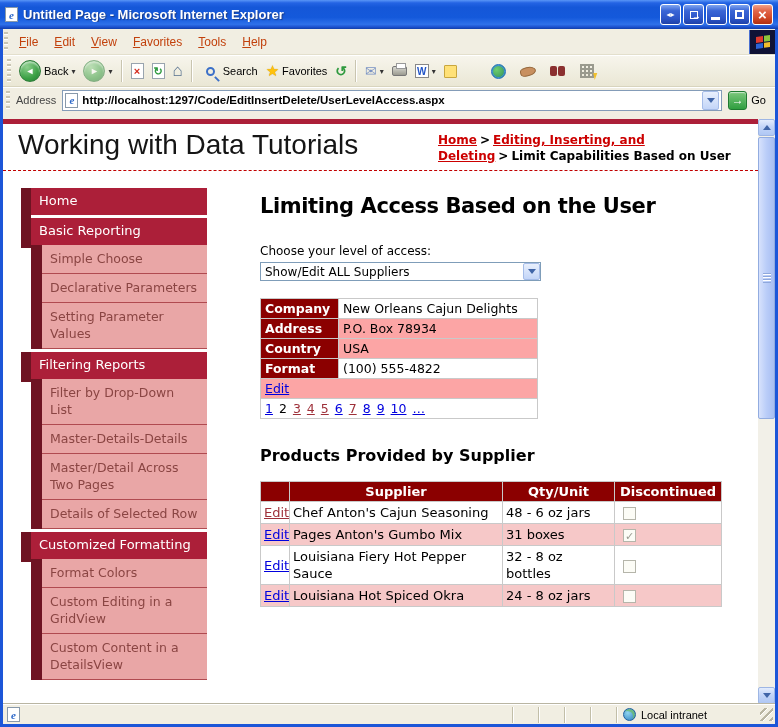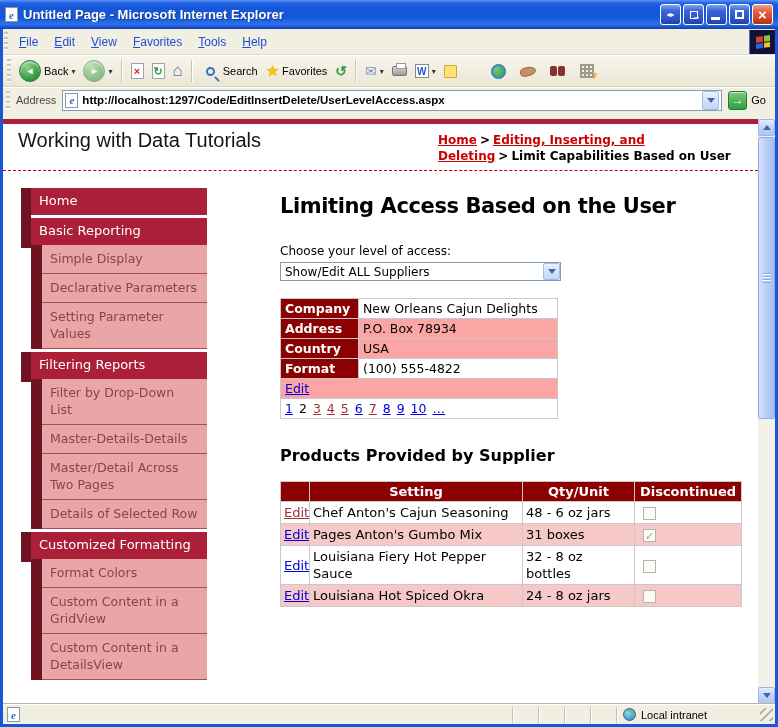--- a/index.html
+++ b/index.html
@@ -29,21 +29,21 @@
   .wbtn .bar{position:absolute;left:4px;bottom:4px;width:9px;height:3px;background:#fff;}
   .wbtn .box{width:9px;height:9px;border:2px solid #fff;}
   .wbtn .mini-sq{width:8px;height:8px;border:1px solid #fff;}
   .wbtn .pop-arrow{position:absolute;right:2px;bottom:3px;font-size:9px;line-height:1;}
 
   
   .menubar{position:absolute;top:29px;left:3px;right:3px;height:26px;background:#F1EEE2;display:flex;
     align-items:center;border-bottom:1px solid #E3DFCC;}
   .grip{width:4px;align-self:stretch;margin:3px 3px 3px 1px;
     background:repeating-linear-gradient(180deg,#C9C5B2 0 2px,#FFFFFF 2px 3px,transparent 3px 5px);}
-  .menu-item{padding:5px 8px;font-size:12px;color:#1d4ed8;cursor:default;}
+  .menu-item{padding:5px 8px;font-size:12px;color:#c2410c;cursor:default;}
   .menu-item::first-letter{text-decoration:underline;}
   .win-logo{margin-left:auto;width:26px;height:24px;background:#101236;border-left:1px solid #4A6FD0;
     display:flex;align-items:center;justify-content:center;}
   .flag{width:14px;height:12px;display:grid;grid-template-columns:1fr 1fr;grid-template-rows:1fr 1fr;gap:1px;transform:skewY(-8deg);}
   .flag i{display:block;}
   .f1{background:#E03A2F;}.f2{background:#8CC43C;}.f3{background:#2C63D6;}.f4{background:#F2BC2C;}
 
   
   .toolbar{position:absolute;top:55px;left:3px;right:3px;height:32px;display:flex;align-items:center;gap:2px;
     padding:0 3px;background:linear-gradient(180deg,#F7F5EC,#EAE7D5);border-top:1px solid #fff;border-bottom:1px solid #D8D4BE;}
@@ -95,40 +95,40 @@
   .go-btn{width:19px;height:19px;border-radius:3px;border:1px solid #1F7A30;color:#fff;font-weight:bold;font-size:12px;
     display:flex;align-items:center;justify-content:center;
     background:linear-gradient(180deg,#7CC87C,#2F9E3F);box-shadow:inset 0 1px 1px rgba(255,255,255,.6);}
   .chrome-gap{position:absolute;top:112px;left:3px;right:3px;height:7px;background:#F1EEE2;}
 
   
   .page{position:absolute;top:119px;left:3px;right:3px;bottom:23px;background:#fff;overflow:hidden;}
   .red-top{height:5px;background:#AC1F39;margin-right:17px;}
   .page-inner{margin-right:17px;height:calc(100% - 5px);overflow:hidden;font-family:"DejaVu Sans",sans-serif;}
   .site-header{position:relative;height:47px;border-bottom:1px dashed #C00000;}
-  .site-title{position:absolute;left:15px;top:5px;font-family:"Liberation Sans",sans-serif;font-size:20px;color:#151515;}
+  .site-title{position:absolute;left:15px;top:5px;font-family:"Liberation Sans",sans-serif;font-size:28px;color:#151515;}
   .breadcrumb{position:absolute;right:8px;top:8px;width:312px;font-size:12px;font-weight:bold;line-height:16px;color:#000;}
   .crumb-link{color:#CC0000;text-decoration:underline;cursor:pointer;}
   .crumb-sep{margin:0 3px;}
   .page-cols{display:flex;align-items:flex-start;padding-top:17px;height:calc(100% - 65px);overflow:hidden;}
 
   
   .sidebar{width:186px;margin-left:18px;flex:none;font-size:13px;}
   .nav-sec{margin-bottom:3px;}
   .l1{display:flex;cursor:pointer;}
   .l1-tab{width:10px;background:#6E1322;position:relative;flex:none;}
   .l1-tab::after{content:"";position:absolute;top:100%;left:0;width:10px;height:3px;background:#6E1322;}
   .l1-label{flex:1;background:#AC1F39;color:#fff;padding:5px 8px 6px;line-height:16px;}
   .l2{display:flex;margin-left:10px;cursor:pointer;}
   .l2-tab{width:11px;background:#6E1322;flex:none;}
   .l2-label{flex:1;background:#E9A6A6;color:#8A4543;padding:5px 8px 6px;font-size:12.5px;line-height:17px;
     border-bottom:1px solid #B04A50;}
 
   
-  .main{margin-left:73px;width:464px;color:#000;}
+  .main{margin-left:53px;width:464px;color:#000;}
   .main-h1{font-size:21px;font-weight:bold;margin:6px 0 0;letter-spacing:-0.4px;}
   .access-label{font-size:12px;margin-top:26px;}
   .xp-select{margin-top:4px;width:281px;height:19px;border:1px solid #7F9DB9;background:#fff;display:flex;
     align-items:center;font-size:12px;cursor:default;}
   .xp-select-text{flex:1;padding:0 4px;white-space:nowrap;overflow:hidden;}
   .xp-select-btn{width:17px;height:17px;background:linear-gradient(180deg,#E9F0FD,#C3D5F8);border:1px solid #A5BCE8;
     border-radius:2px;display:flex;align-items:center;justify-content:center;}
   .h2x{font-size:16px;font-weight:bold;margin:27px 0 0;}
   .lnk{color:#0000DE;text-decoration:underline;cursor:pointer;}
   .lnk.visited{color:#9E3039;}
@@ -332,21 +332,21 @@
               <span class="l1-label">Home</span>
             </div>
           </div>
           <div class="nav-sec">
             <div class="l1">
               <span class="l1-tab"></span>
               <span class="l1-label">Basic Reporting</span>
             </div>
             <div class="l2">
                 <span class="l2-tab"></span>
-                <span class="l2-label">Simple Display</span>
+                <span class="l2-label">Simple Choose</span>
               </div>
             <div class="l2">
                 <span class="l2-tab"></span>
                 <span class="l2-label">Declarative Parameters</span>
               </div>
             <div class="l2">
                 <span class="l2-tab"></span>
                 <span class="l2-label">Setting Parameter Values</span>
               </div>
           </div>
@@ -376,21 +376,21 @@
             <div class="l1">
               <span class="l1-tab"></span>
               <span class="l1-label">Customized Formatting</span>
             </div>
             <div class="l2">
                 <span class="l2-tab"></span>
                 <span class="l2-label">Format Colors</span>
               </div>
             <div class="l2">
                 <span class="l2-tab"></span>
-                <span class="l2-label">Custom Content in a GridView</span>
+                <span class="l2-label">Custom Editing in a GridView</span>
               </div>
             <div class="l2">
                 <span class="l2-tab"></span>
                 <span class="l2-label">Custom Content in a DetailsView</span>
               </div>
           </div>
         </div>
 
         <div class="main">
           <div class="main-h1">Limiting Access Based on the User</div>
@@ -435,21 +435,21 @@
           <table class="grid">
             <colgroup>
                 <col style="width:29px">
                 <col style="width:213px">
                 <col style="width:112px">
                 <col style="width:107px">
               </colgroup>
             <tbody>
                 <tr>
               <th></th>
-              <th>Setting</th>
+              <th>Supplier</th>
               <th>Qty/Unit</th>
               <th>Discontinued</th>
             </tr>
             <tr>
               <td><span class="lnk visited">Edit</span></td>
               <td>Chef Anton's Cajun Seasoning</td>
               <td>48 - 6 oz jars</td>
               <td><span class="checkbox"></span></td>
             </tr>
             <tr class="alt">

